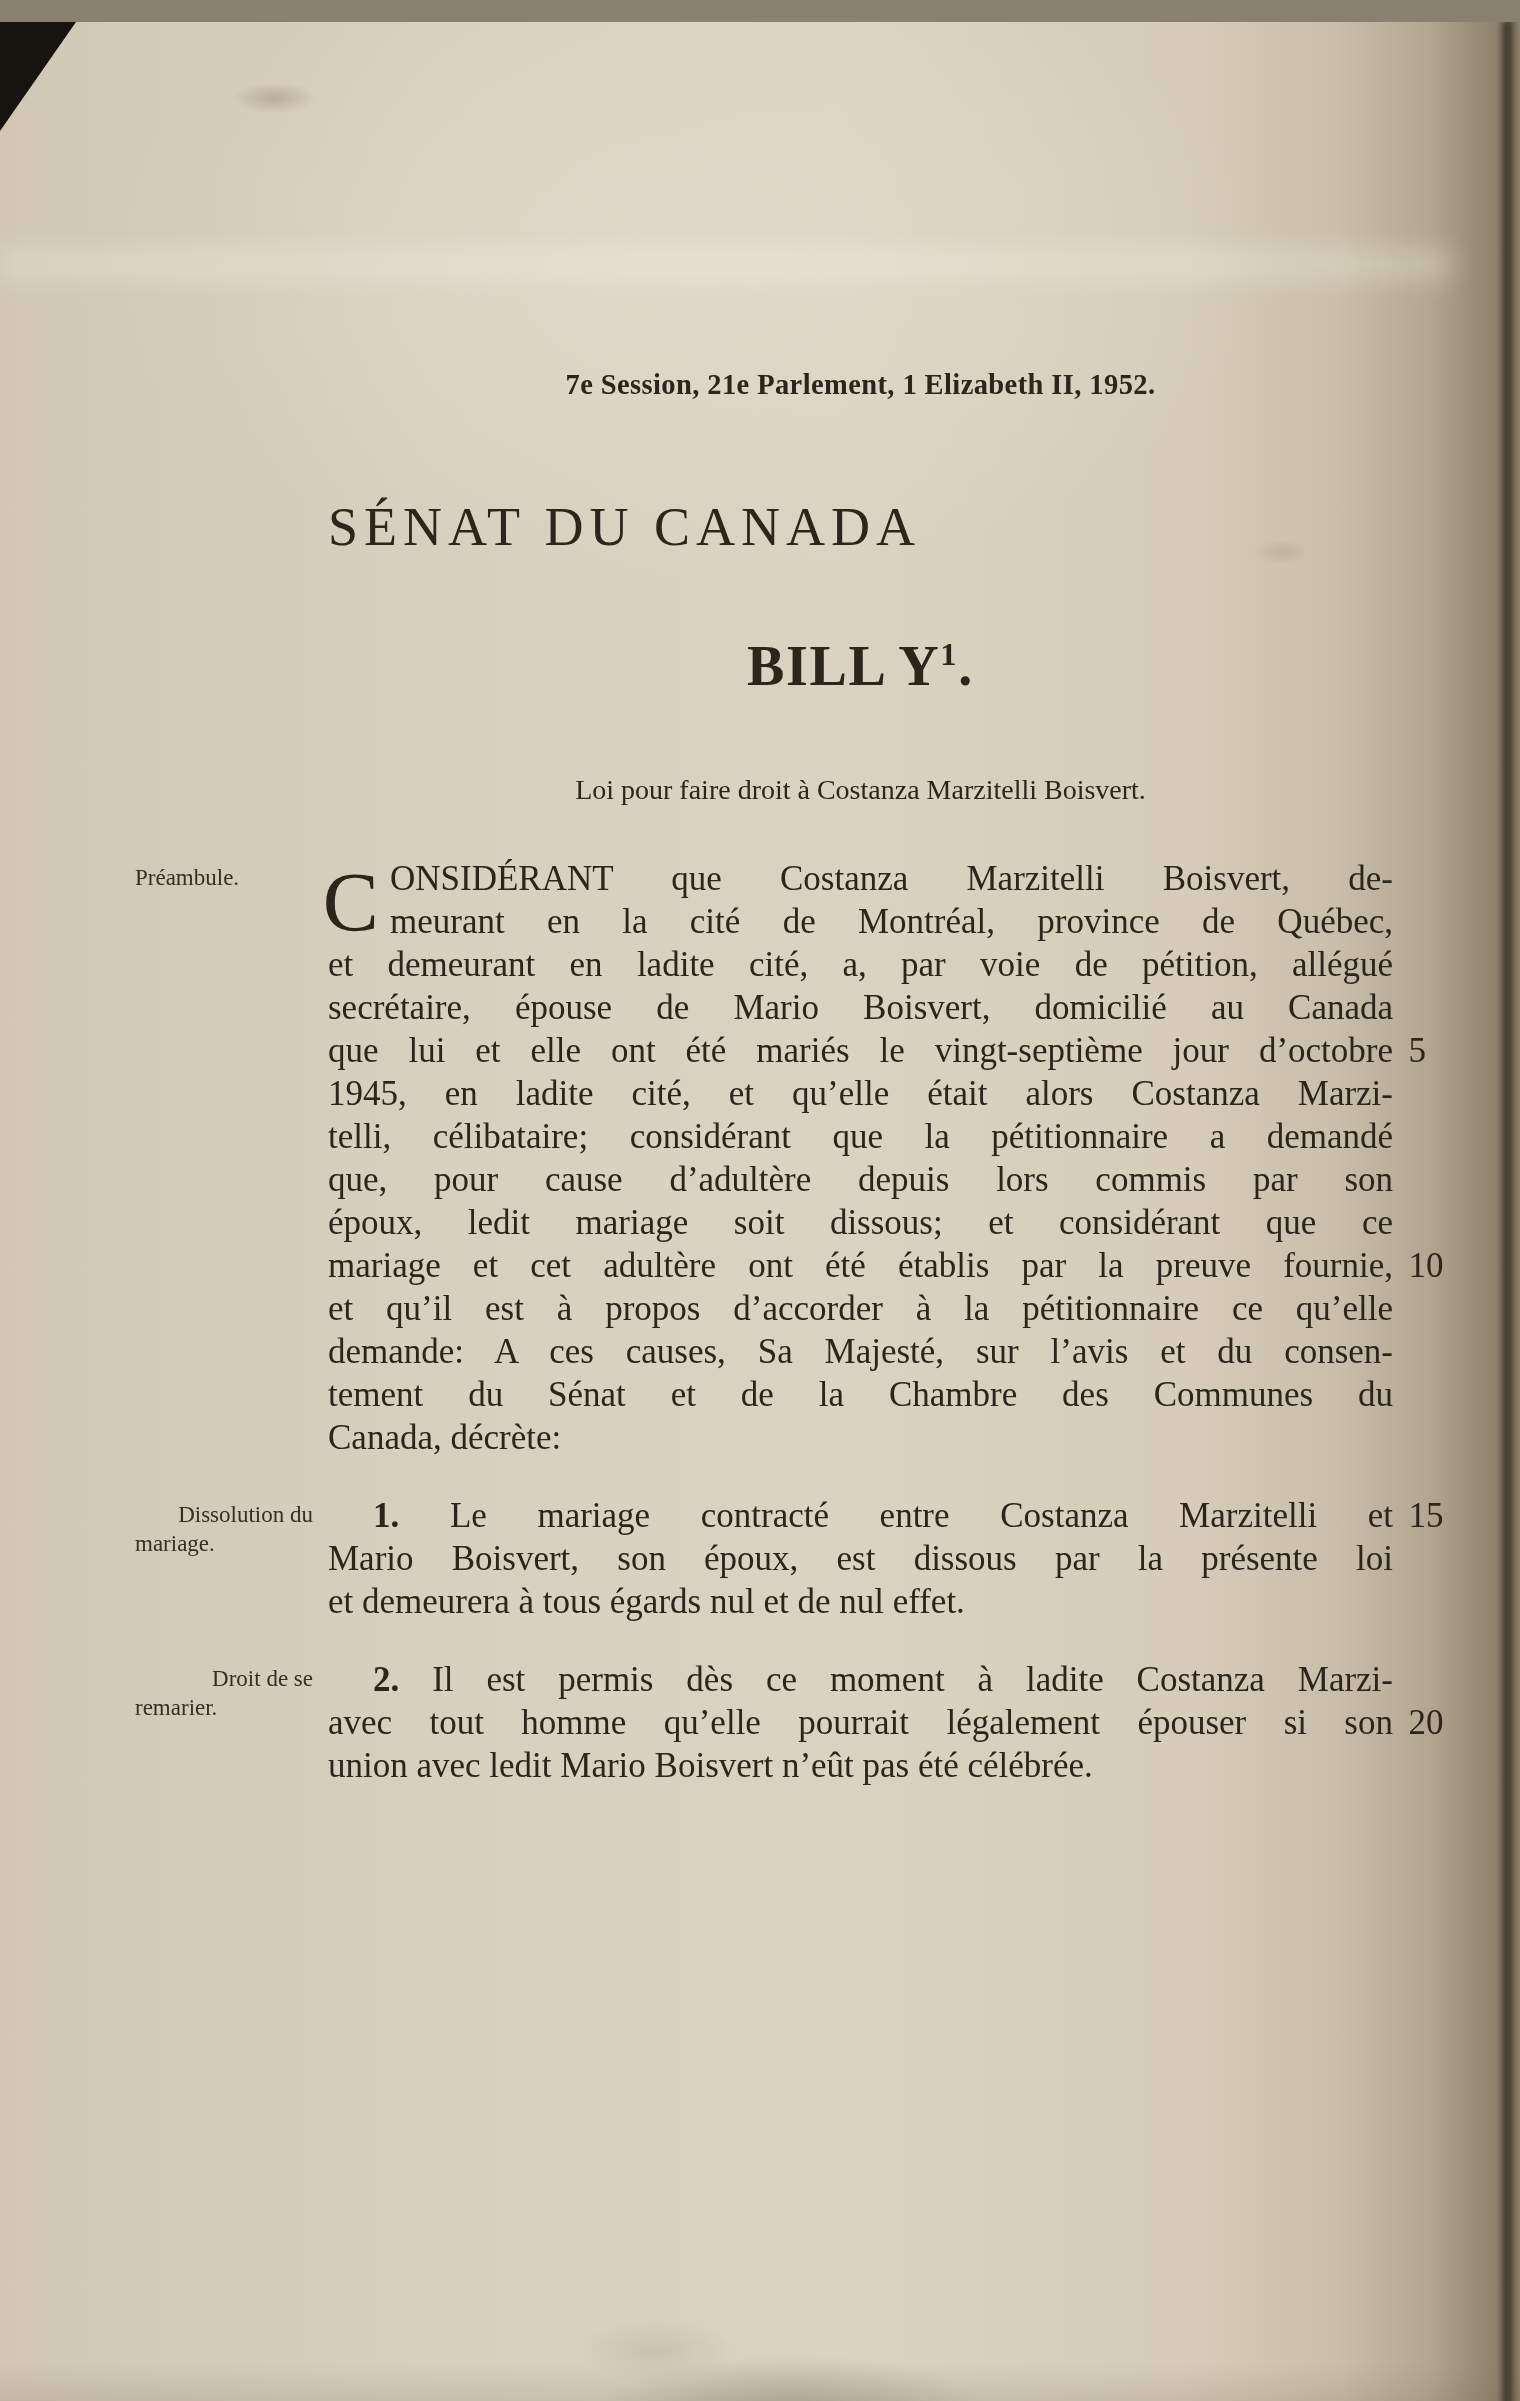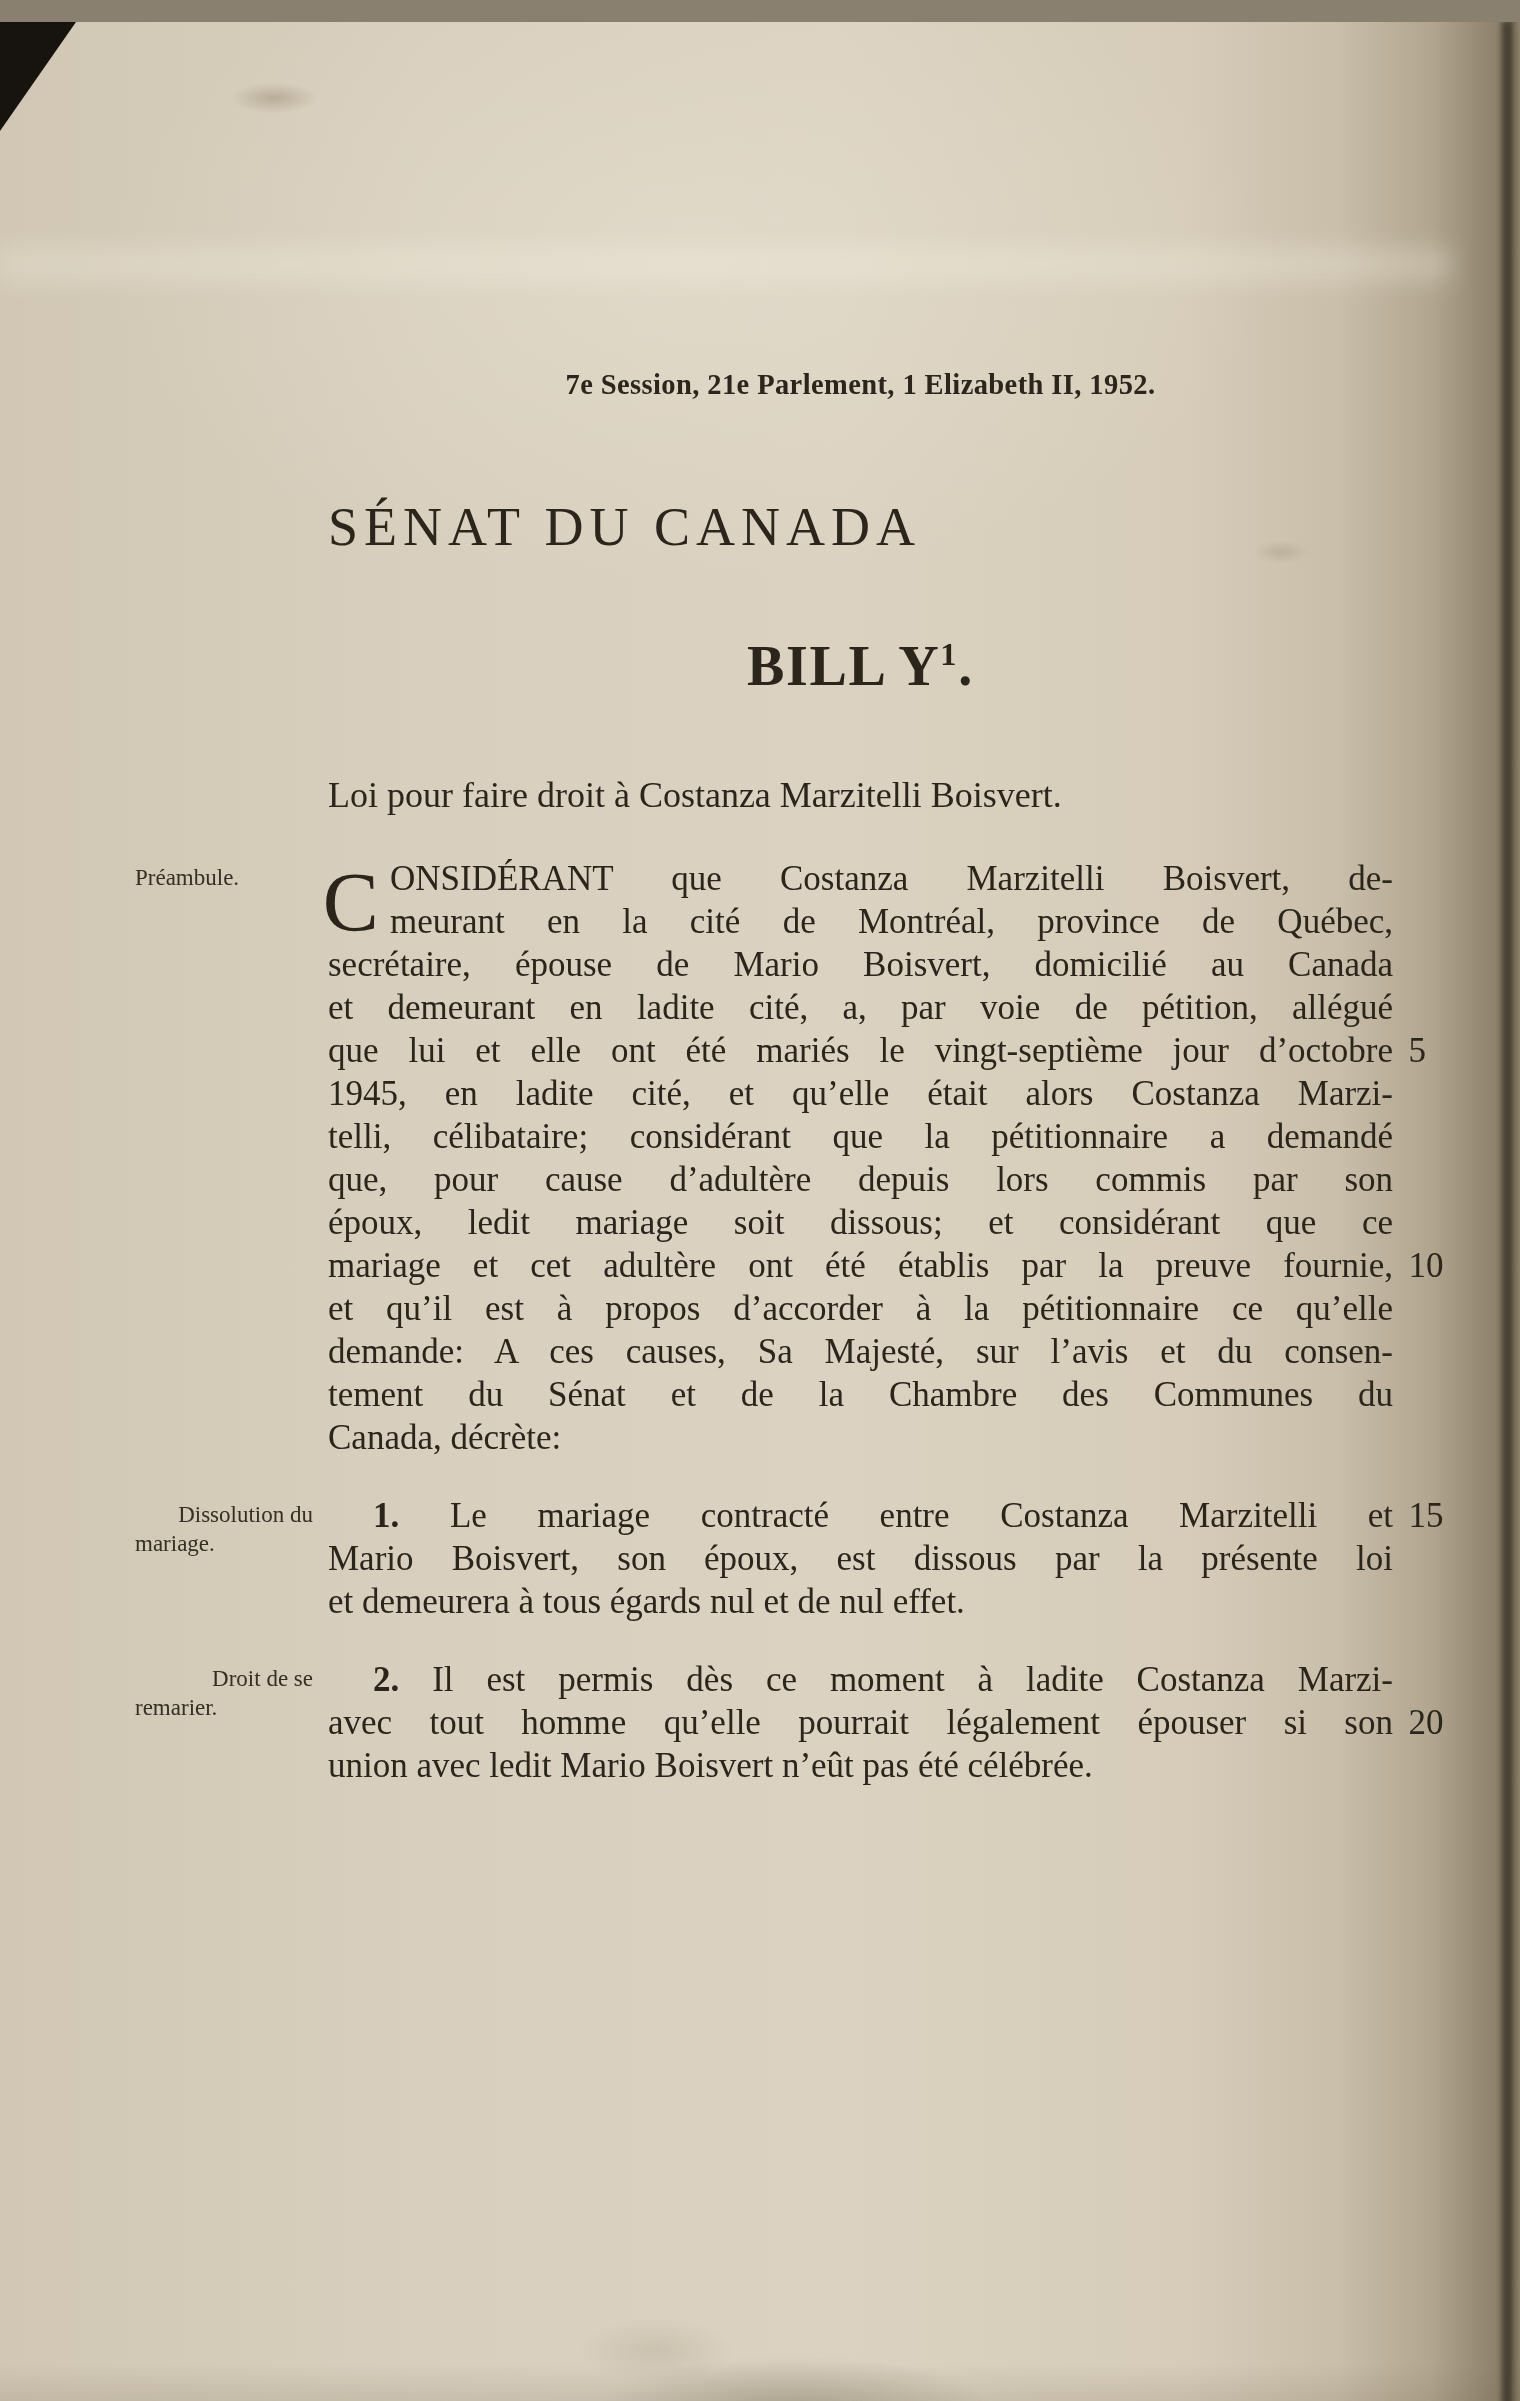--- a/index.html
+++ b/index.html
@@ -58,21 +58,21 @@
     position: absolute; top: 474px; left: 0; width: 100%;
     text-align: left; font-size: 54px; letter-spacing: 6px;
   }
   .bill-title {
     position: absolute; top: 612px; left: 0; width: 100%;
     text-align: center; font-size: 56px; font-weight: bold; letter-spacing: 1.7px;
   }
   .bill-title sup { font-size: 58%; vertical-align: super; line-height: 0; }
   .long-title {
     position: absolute; top: 752px; left: 0; width: 100%;
-    font-size: 36px;
+    text-align: center; font-size: 28px;
   }
 
   
   .body-column {
     position: absolute; top: 835px; left: 328px; width: 1065px;
     font-size: 35px;
   }
   .block { position: relative; }
   .section { margin-top: 35px; }
 
@@ -118,22 +118,22 @@
     <div class="bill-title"><span>BILL Y</span><sup>1</sup><span>.</span></div>
     <div class="long-title">Loi pour faire droit à Costanza Marzitelli Boisvert.</div>
   </div>
 
   <div class="body-column" id="body-column">
       <div class="block preamble">
         <div class="margin-note">Préambule.</div>
         <span class="drop-cap">C</span>
         <div class="text-line drop-indent">ONSIDÉRANT que Costanza Marzitelli Boisvert, de-</div>
         <div class="text-line drop-indent">meurant en la cité de Montréal, province de Québec,</div>
+        <div class="text-line">et demeurant en ladite cité, a, par voie de pétition, allégué</div>
         <div class="text-line">secrétaire, épouse de Mario Boisvert, domicilié au Canada</div>
-        <div class="text-line">et demeurant en ladite cité, a, par voie de pétition, allégué</div>
         <div class="text-line">que lui et elle ont été mariés le vingt-septième jour d’octobre<span class="line-no">5</span></div>
         <div class="text-line">1945, en ladite cité, et qu’elle était alors Costanza Marzi-</div>
         <div class="text-line">telli, célibataire; considérant que la pétitionnaire a demandé</div>
         <div class="text-line">que, pour cause d’adultère depuis lors commis par son</div>
         <div class="text-line">époux, ledit mariage soit dissous; et considérant que ce</div>
         <div class="text-line">mariage et cet adultère ont été établis par la preuve fournie,<span class="line-no">10</span></div>
         <div class="text-line">et qu’il est à propos d’accorder à la pétitionnaire ce qu’elle</div>
         <div class="text-line">demande: A ces causes, Sa Majesté, sur l’avis et du consen-</div>
         <div class="text-line">tement du Sénat et de la Chambre des Communes du</div>
         <div class="text-line no-just">Canada, décrète:</div>

